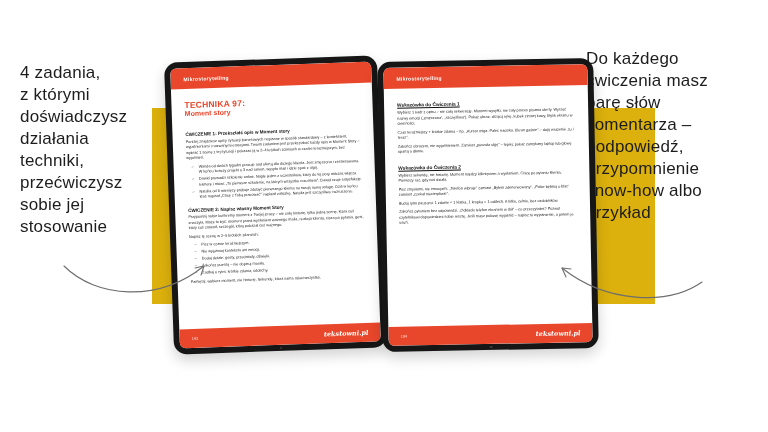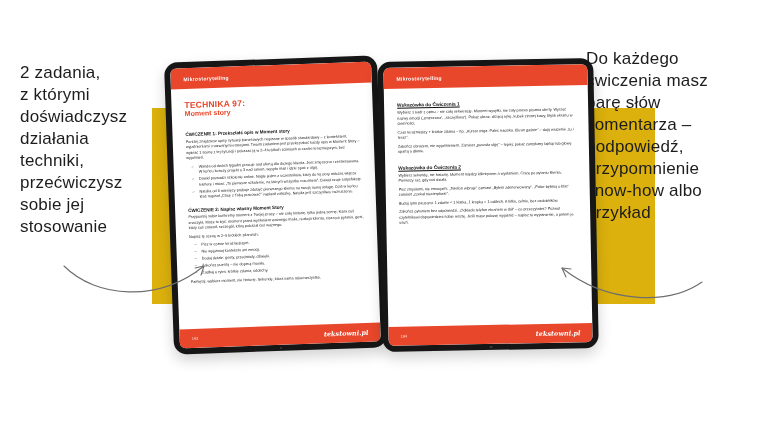--- a/index.html
+++ b/index.html
@@ -41,21 +41,21 @@
   .note-right{left:586px;top:48px;width:146px;}
   .arrows{position:absolute;left:0;top:0;width:768px;height:432px;z-index:5;pointer-events:none;}
 </style>
 </head>
 <body>
 
 <div class="canvas">
 
   <div class="yellow-rect"></div>
 
-  <div class="note note-left">2 zadania,
+  <div class="note note-left">4 zadania,
 z którymi
 doświadczysz
 działania
 techniki,
 przećwiczysz
 sobie jej
 stosowanie</div>
 
   <div class="note note-right">Do każdego
 ćwiczenia masz

